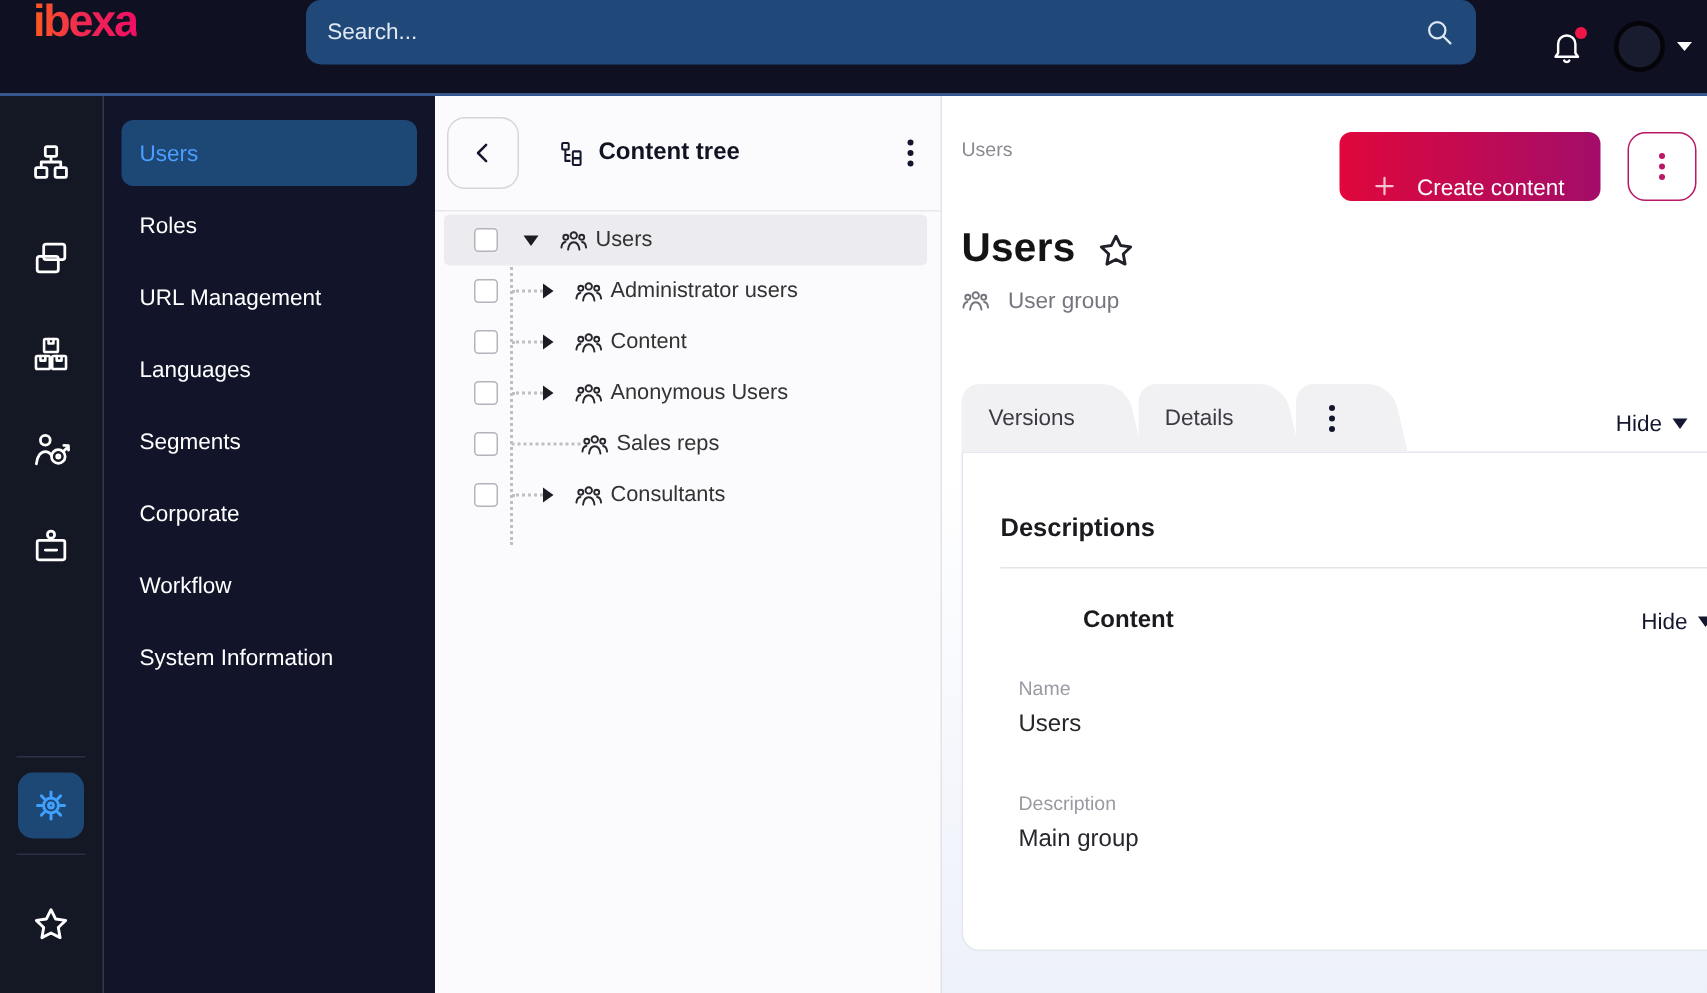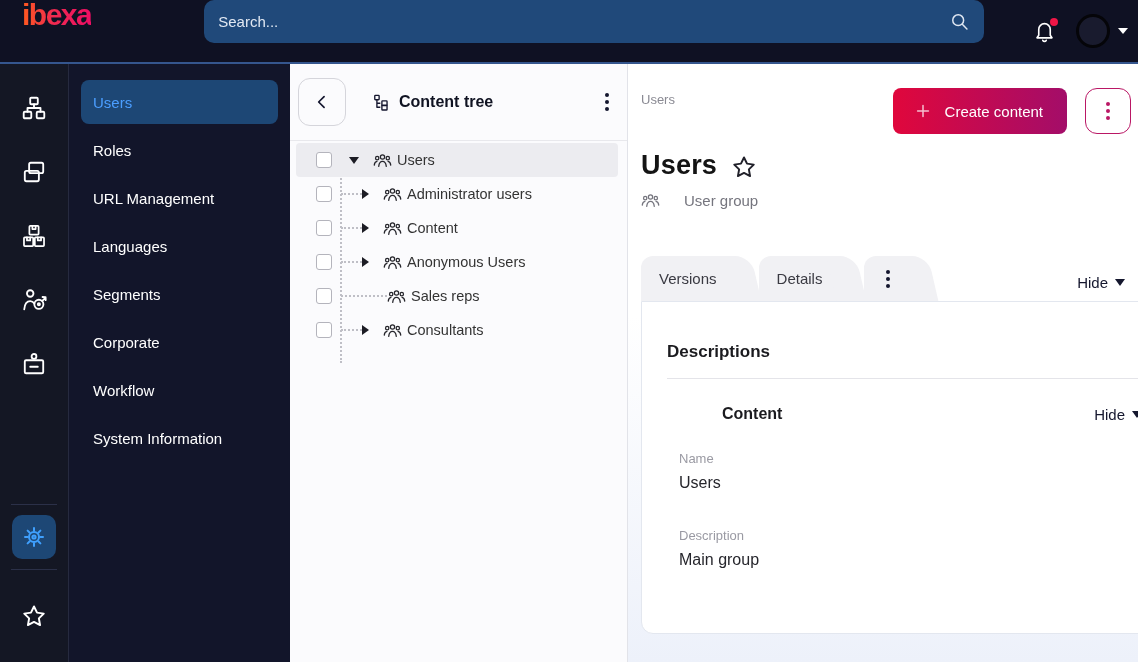--- a/index.html
+++ b/index.html
@@ -84,29 +84,29 @@
 
   
   .main { flex:1; min-width:0; padding:24px 7px 0 13px;
           background:linear-gradient(180deg,#ffffff 0%,#ffffff 42%,#edf1fa 100%); }
   .main-top { display:flex; justify-content:space-between; align-items:flex-start; }
   .breadcrumb { font-size:13px; color:#8a8a93; margin-top:4px; cursor:pointer; }
   .top-btns { display:flex; gap:18px; }
   .create-btn { height:46px; padding:0 24px 0 20px; border:none; border-radius:8px; cursor:pointer;
                 background:linear-gradient(90deg,#e0073c 0%,#a30d69 100%);
                 color:#fff; font-size:15px; font-family:inherit;
-                display:flex; align-items:center; gap:12px; }
+                display:flex; align-items:flex-end; gap:12px; }
   .create-btn .plus { color:rgba(255,255,255,.75); }
   .kebab-btn { width:46px; height:46px; border:1px solid #ba1765; border-radius:12px; background:#fff;
                display:flex; align-items:center; justify-content:center; cursor:pointer; }
   .kebab-btn .dots i { background:#ba1765; }
   .title-row { margin-top:16px; display:flex; align-items:center; gap:14px; }
   .page-title { font-size:27px; font-weight:bold; color:#141414; letter-spacing:.2px; }
   .title-star { color:#21212a; cursor:pointer; margin-top:2px; }
-  .type-row { margin-top:10px; display:flex; align-items:center; gap:24px; color:#75757e; font-size:15px; }
+  .type-row { margin-top:10px; display:flex; align-items:center; gap:12px; color:#75757e; font-size:15px; }
   .type-row .t-ic { color:#75757e; }
 
   
   .tabs-row { margin-top:46px; display:flex; align-items:flex-end; position:relative; z-index:2; }
   .tab { position:relative; height:45px; min-width:96px; padding:0 36px 0 18px;
          display:flex; align-items:center; justify-content:center;
          font-size:15px; color:#3a3a42; cursor:pointer; margin-right:6px; }
   .tab .bg { position:absolute; top:0; bottom:0; left:0; right:18px;
              background:#f1f1f4; border-radius:12px 4px 0 0; }
   .tab .bg::after { content:""; position:absolute; top:0; bottom:0; right:-16px; width:30px;

